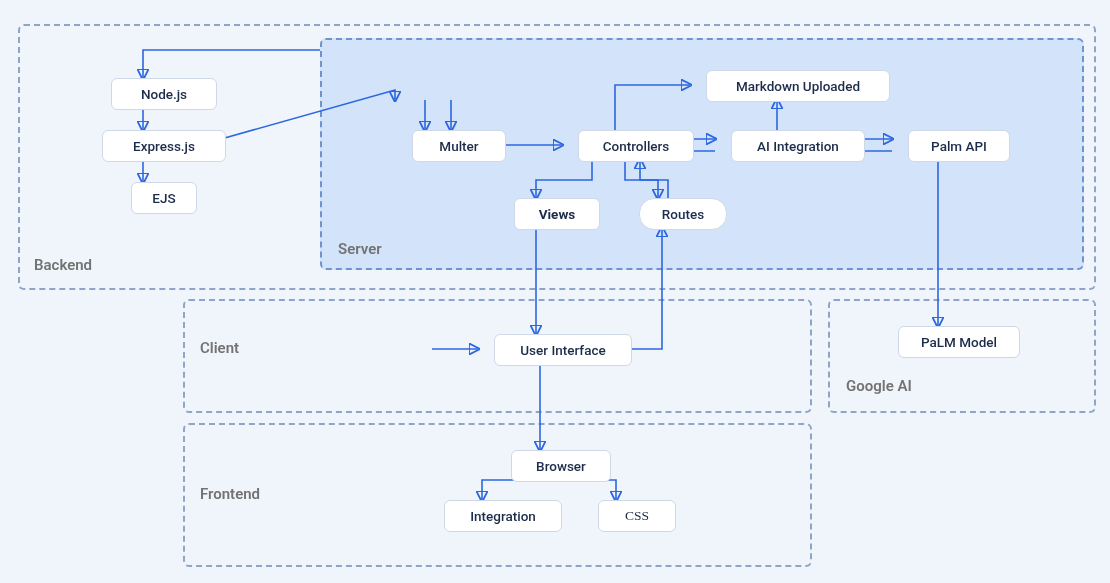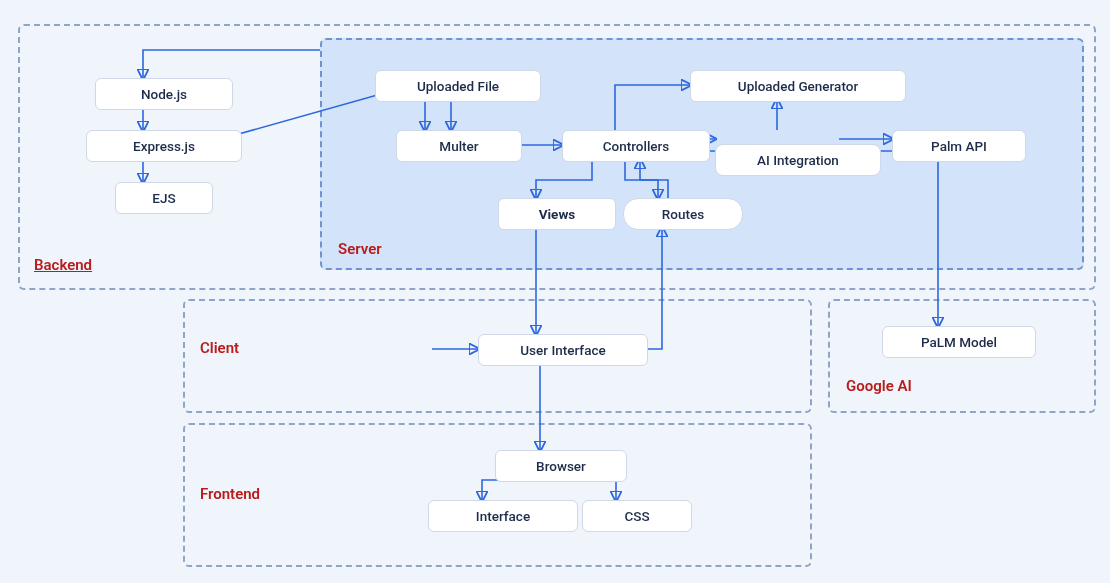--- a/index.html
+++ b/index.html
@@ -22,36 +22,37 @@
     border-radius: 6px;
     background: transparent;
   }
   .region.server {
     background: #d3e3f9;
     border-color: #6f93cf;
   }
   .region-label {
     position: absolute;
     font-weight: 600;
-    color: #b91c1c;
+    color: #737373;
     font-size: 15px;
   }
   .node {
     position: absolute;
     background: #fff;
     border: 1.5px solid #cfd8e6;
     border-radius: 6px;
     display: flex;
     align-items: center;
     justify-content: center;
     font-size: 13.5px;
     color: #1d2c4a;
     font-weight: 500;
-    padding: 0 20px;
+    padding: 0 4px;
     white-space: nowrap;
+    margin-left: 16px;
   }
   svg.edges {
     position: absolute;
     left: 0; top: 0;
     width: 1110px;
     height: 583px;
     pointer-events: none;
   }
   svg.edges path,
   svg.edges line {
@@ -59,21 +60,21 @@
     stroke-width: 1.6;
     fill: none;
   }
 </style>
 </head>
 <body>
 
 <div class="canvas">
 
   <div class="region" style="left:18px;top:24px;width:1074px;height:262px;"></div>
-  <span class="region-label" style="left:34px;top:256px;text-decoration:underline;">Backend</span>
+  <span class="region-label" style="left:34px;top:256px;">Backend</span>
 
   <div class="region server" style="left:320px;top:38px;width:760px;height:228px;"></div>
   <span class="region-label" style="left:338px;top:240px;">Server</span>
 
   <div class="region" style="left:183px;top:299px;width:625px;height:110px;"></div>
   <span class="region-label" style="left:200px;top:339px;">Client</span>
 
   <div class="region" style="left:828px;top:299px;width:264px;height:110px;"></div>
   <span class="region-label" style="left:846px;top:377px;">Google AI</span>
 
@@ -126,27 +127,26 @@
     <line x1="540" y1="364" x2="540" y2="450" marker-end="url(#arrow)"></line>
 
     <path d="M 520 480 L 482 480 L 482 500" marker-end="url(#arrow)"></path>
 
     <path d="M 560 480 L 616 480 L 616 500" marker-end="url(#arrow)"></path>
   </svg>
 
   <div class="node" style="left:95px;top:78px;width:96px;height:30px;">Node.js</div>
   <div class="node" style="left:86px;top:130px;width:114px;height:30px;">Express.js</div>
   <div class="node" style="left:115px;top:182px;width:56px;height:30px;">EJS</div>
-  <div class="node" style="left:375px;top:70px;width:124px;height:30px;">Uploaded File</div>
   <div class="node" style="left:396px;top:130px;width:84px;height:30px;">Multer</div>
   <div class="node" style="left:562px;top:130px;width:106px;height:30px;">Controllers</div>
   <div class="node" style="left:498px;top:198px;width:76px;height:30px;font-weight:bold;">Views</div>
   <div class="node" style="left:623px;top:198px;width:78px;height:30px;border-radius:15px;">Routes</div>
-  <div class="node" style="left:690px;top:70px;width:174px;height:30px;">Uploaded Generator</div>
-  <div class="node" style="left:715px;top:144px;width:124px;height:30px;border-radius:8px;">AI Integration</div>
+  <div class="node" style="left:690px;top:70px;width:174px;height:30px;">Markdown Uploaded</div>
+  <div class="node" style="left:715px;top:130px;width:124px;height:30px;">AI Integration</div>
   <div class="node" style="left:892px;top:130px;width:92px;height:30px;">Palm API</div>
   <div class="node" style="left:478px;top:334px;width:128px;height:30px;">User Interface</div>
   <div class="node" style="left:882px;top:326px;width:112px;height:30px;">PaLM Model</div>
   <div class="node" style="left:495px;top:450px;width:90px;height:30px;">Browser</div>
-  <div class="node" style="left:428px;top:500px;width:108px;height:30px;">Interface</div>
-  <div class="node" style="left:582px;top:500px;width:68px;height:30px;">CSS</div>
+  <div class="node" style="left:428px;top:500px;width:108px;height:30px;">Integration</div>
+  <div class="node" style="left:582px;top:500px;width:68px;height:30px;font-family:Liberation Serif, serif;">CSS</div>
 
 </div>
 
 </body></html>

